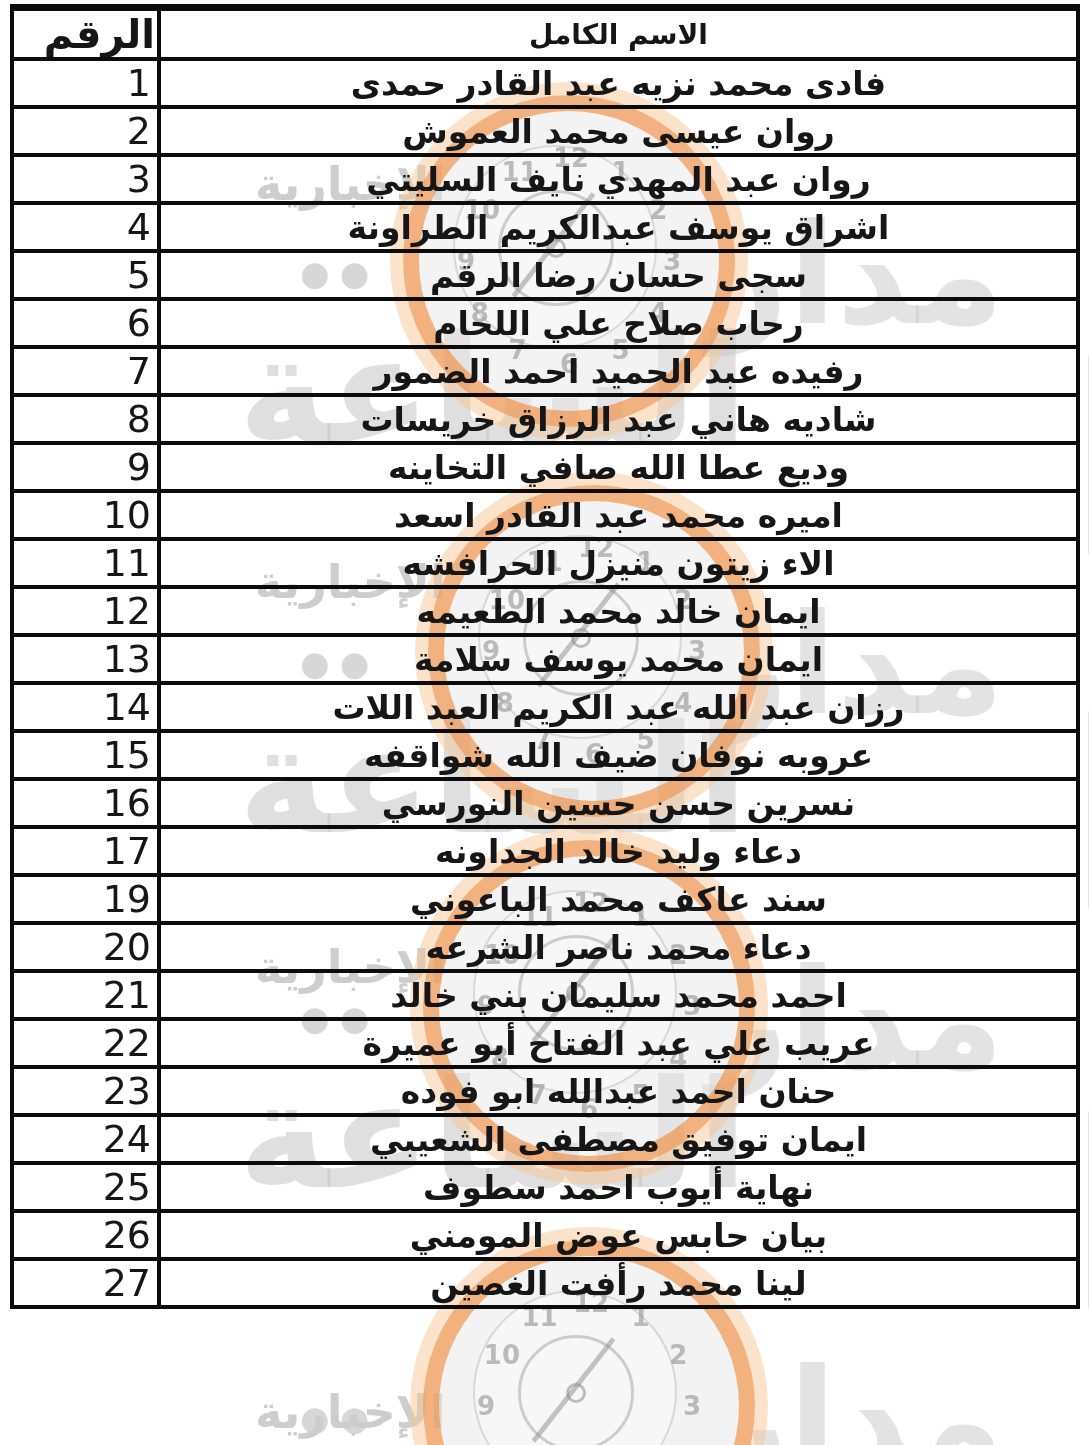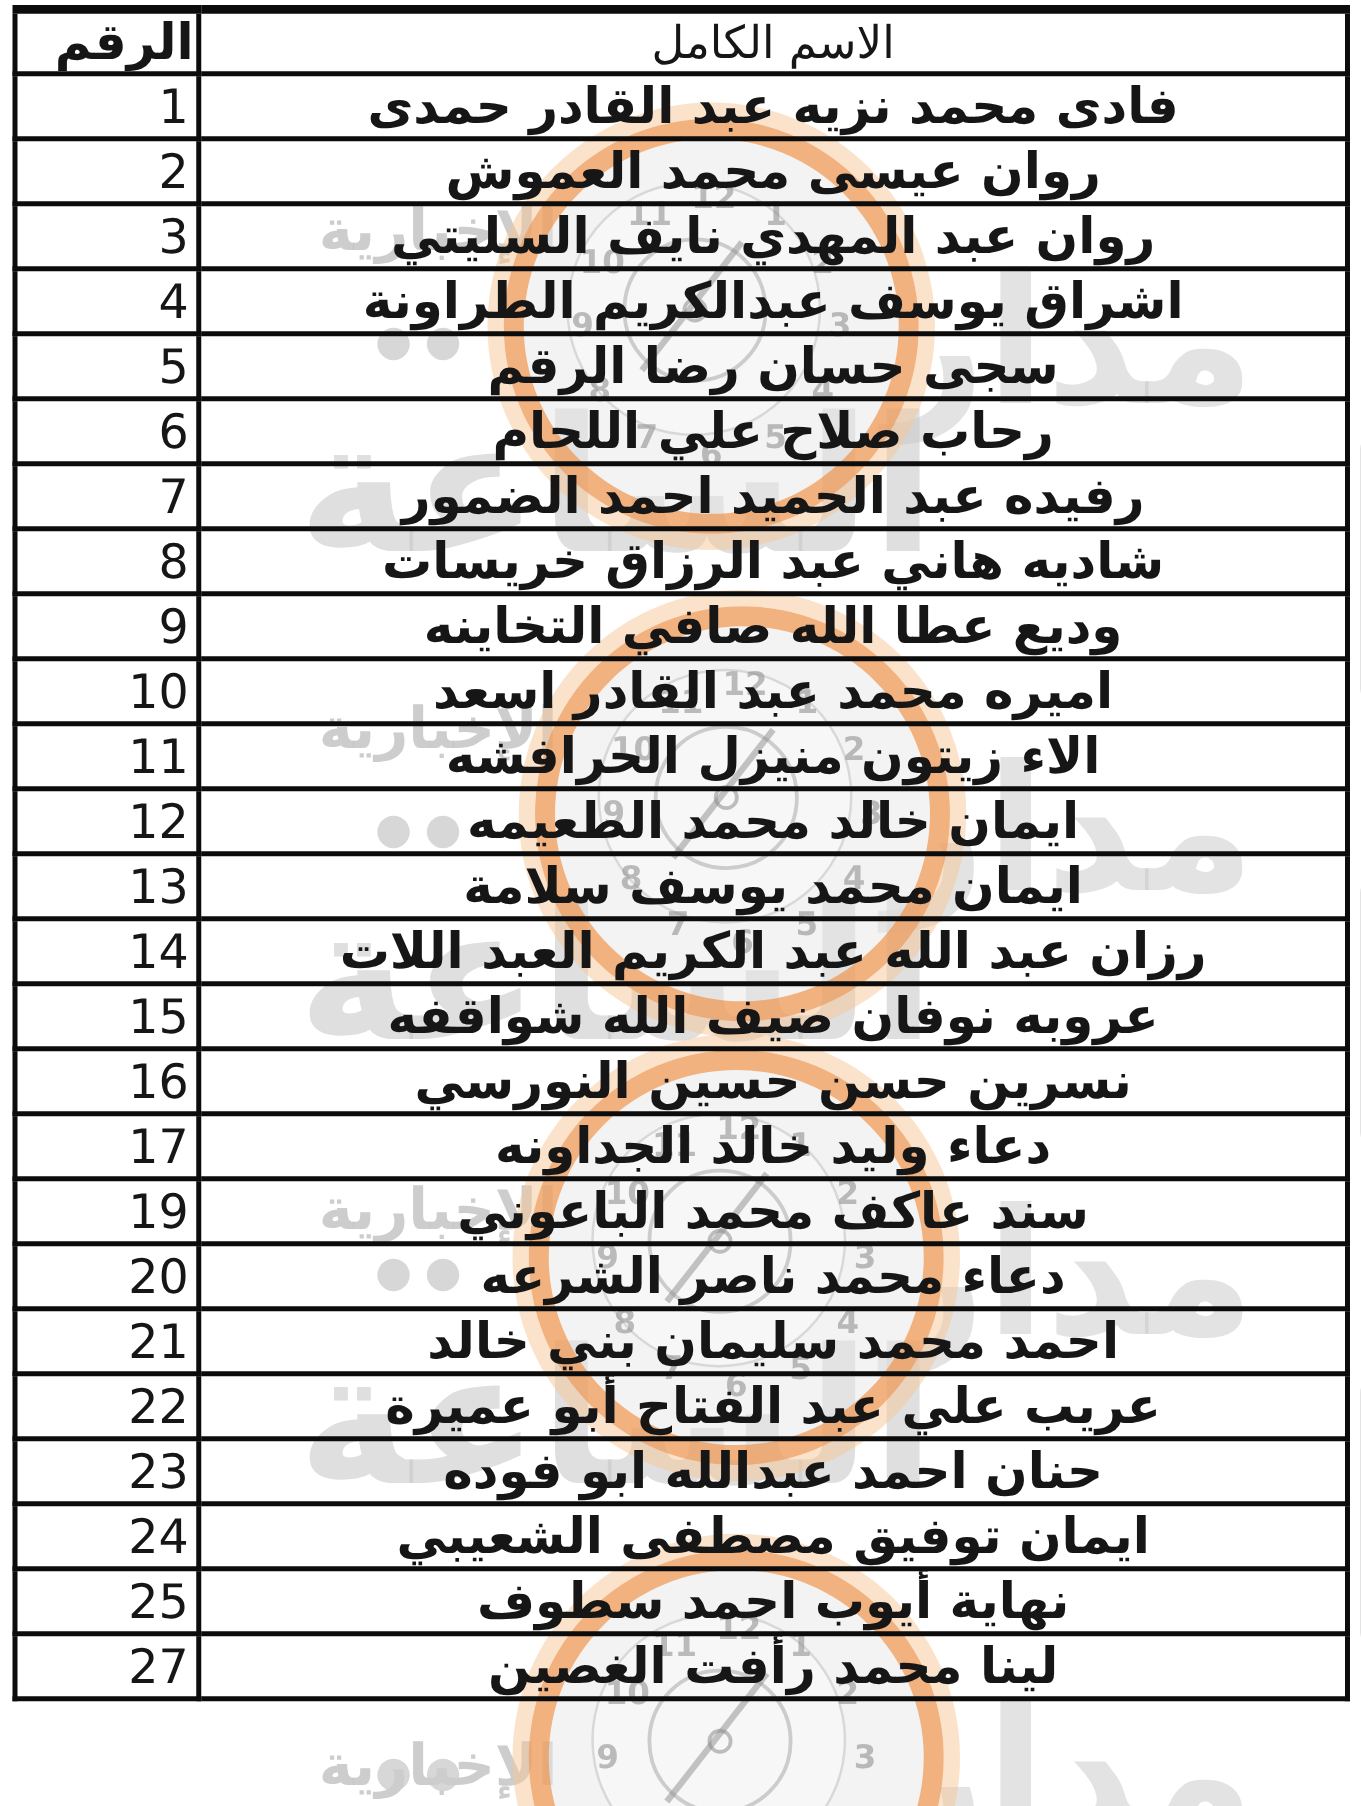--- a/index.html
+++ b/index.html
@@ -91,26 +91,26 @@
   }
   #roster thead th{border-top:7px solid #0c0c0c;}
   col.c-num{width:147px;}
   th.h-num,td.num{
     text-align:right;
     font-size:38px;
     padding:0 6px 0 0;
   }
   th.h-num{font-weight:bold;font-size:40px;padding-right:2px;}
   th.h-name{
-    text-align:center;font-weight:normal;font-size:36px;
+    text-align:center;font-weight:bold;font-size:28px;
   }
   td.num{font-weight:normal;}
   td.name{
     text-align:center;
-    font-size:40px;font-weight:bold;
+    font-size:33px;font-weight:bold;
     direction:rtl;
   }
 </style>
 </head>
 <body>
 
 <div id="watermark">
     <div class="wm-word" style="left: 237px; top: 157px;">الإخبارية</div>
     <div class="wm-dots" style="left: 282px; top: 253px;">●●</div>
     <div class="wm-big" style="left: 220px; top: 315px;">الساعة</div>
@@ -302,17 +302,21 @@
       </tr>
       <tr>
         <td class="num">24</td>
         <td class="name">ايمان توفيق مصطفى الشعيبي</td>
       </tr>
       <tr>
         <td class="num">25</td>
         <td class="name">نهاية أيوب احمد سطوف</td>
       </tr>
       <tr>
+        <td class="num">26</td>
+        <td class="name">بيان حابس عوض المومني</td>
+      </tr>
+      <tr>
         <td class="num">27</td>
         <td class="name">لينا محمد رأفت الغصين</td>
       </tr>
     </tbody>
 </table>
 
 </body></html>

